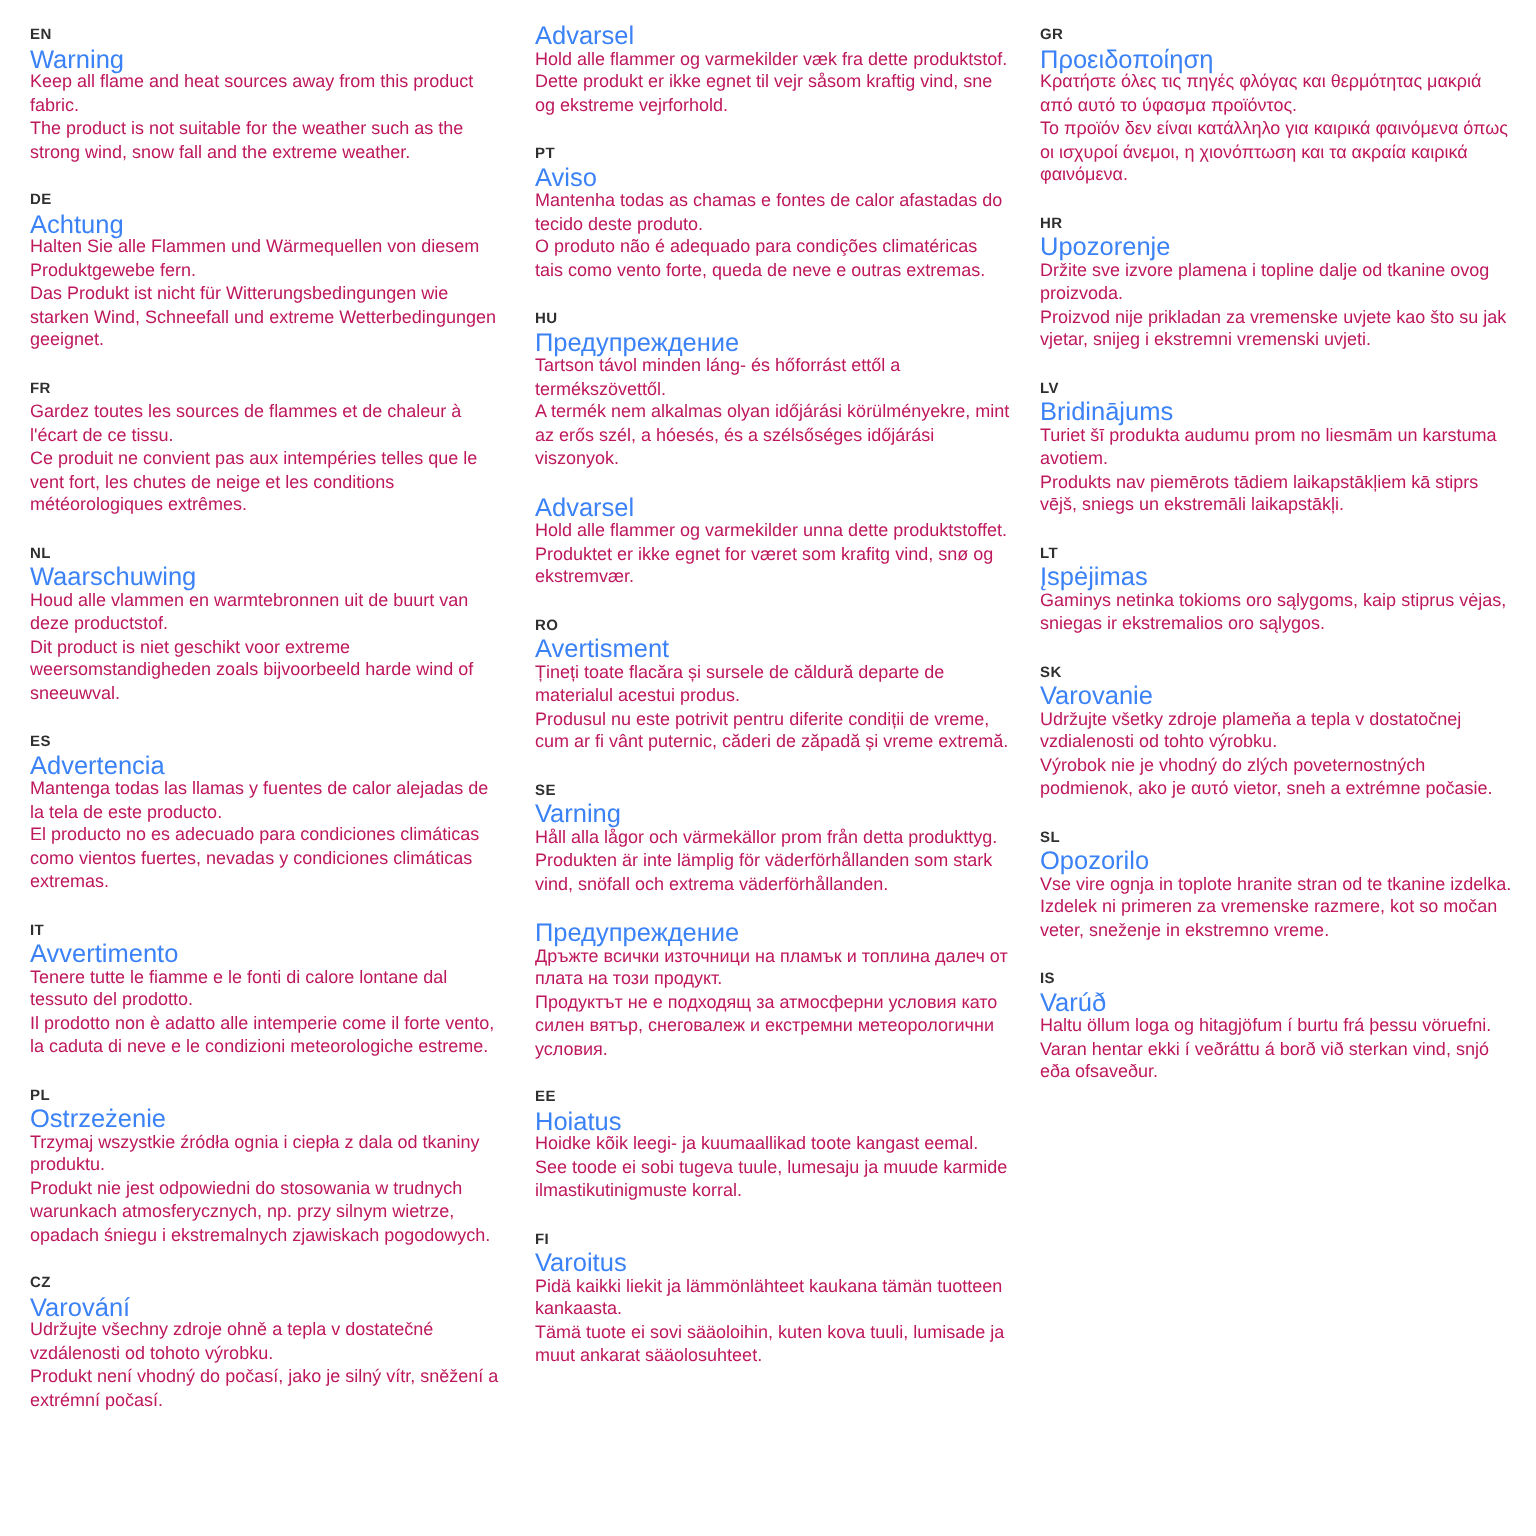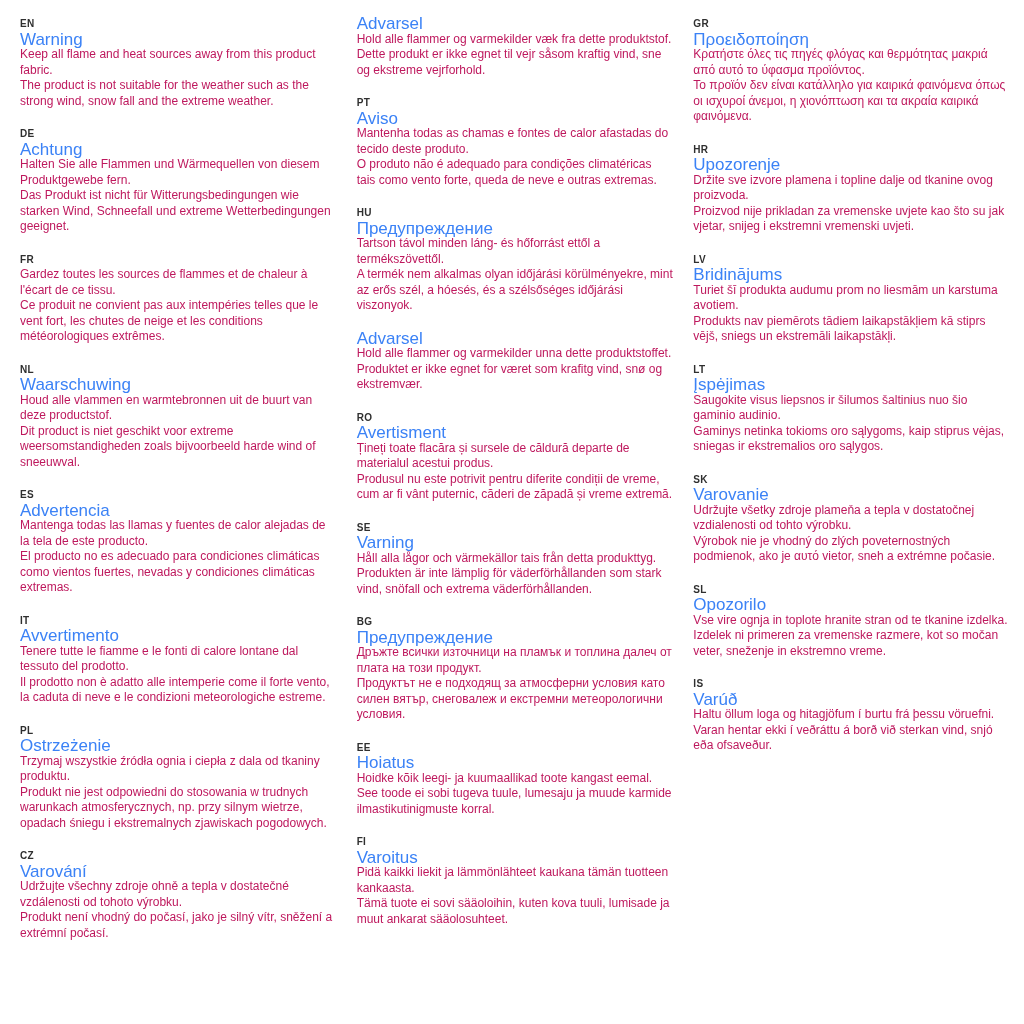--- a/index.html
+++ b/index.html
@@ -127,25 +127,24 @@
         </section>
         <section class="entry">
           <div class="code">RO</div>
           <div class="title">Avertisment</div>
           <p class="line">Țineți toate flacăra și sursele de căldură departe de materialul acestui produs.</p>
           <p class="line">Produsul nu este potrivit pentru diferite condiții de vreme, cum ar fi vânt puternic, căderi de zăpadă și vreme extremă.</p>
         </section>
         <section class="entry">
           <div class="code">SE</div>
           <div class="title">Varning</div>
-          <p class="line">Håll alla lågor och värmekällor tais från detta produkttyg.</p>
+          <p class="line">Håll alla lågor och värmekällor prom från detta produkttyg.</p>
           <p class="line">Produkten är inte lämplig för väderförhållanden som stark vind, snöfall och extrema väderförhållanden.</p>
         </section>
         <section class="entry">
-          <div class="code">BG</div>
           <div class="title">Предупреждение</div>
           <p class="line">Дръжте всички източници на пламък и топлина далеч от плата на този продукт.</p>
           <p class="line">Продуктът не е подходящ за атмосферни условия като силен вятър, снеговалеж и екстремни метеорологични условия.</p>
         </section>
         <section class="entry">
           <div class="code">EE</div>
           <div class="title">Hoiatus</div>
           <p class="line">Hoidke kõik leegi- ja kuumaallikad toote kangast eemal.</p>
           <p class="line">See toode ei sobi tugeva tuule, lumesaju ja muude karmide ilmastikutinigmuste korral.</p>
         </section>
@@ -171,21 +170,20 @@
         </section>
         <section class="entry">
           <div class="code">LV</div>
           <div class="title">Bridinājums</div>
           <p class="line">Turiet šī produkta audumu prom no liesmām un karstuma avotiem.</p>
           <p class="line">Produkts nav piemērots tādiem laikapstākļiem kā stiprs vējš, sniegs un ekstremāli laikapstākļi.</p>
         </section>
         <section class="entry">
           <div class="code">LT</div>
           <div class="title">Įspėjimas</div>
-          <p class="line">Saugokite visus liepsnos ir šilumos šaltinius nuo šio gaminio audinio.</p>
           <p class="line">Gaminys netinka tokioms oro sąlygoms, kaip stiprus vėjas, sniegas ir ekstremalios oro sąlygos.</p>
         </section>
         <section class="entry">
           <div class="code">SK</div>
           <div class="title">Varovanie</div>
           <p class="line">Udržujte všetky zdroje plameňa a tepla v dostatočnej vzdialenosti od tohto výrobku.</p>
           <p class="line">Výrobok nie je vhodný do zlých poveternostných podmienok, ako je αυτό vietor, sneh a extrémne počasie.</p>
         </section>
         <section class="entry">
           <div class="code">SL</div>

